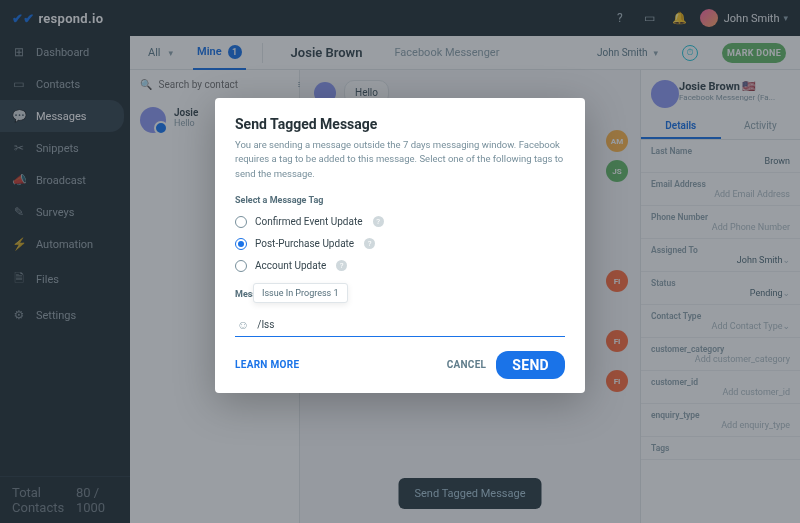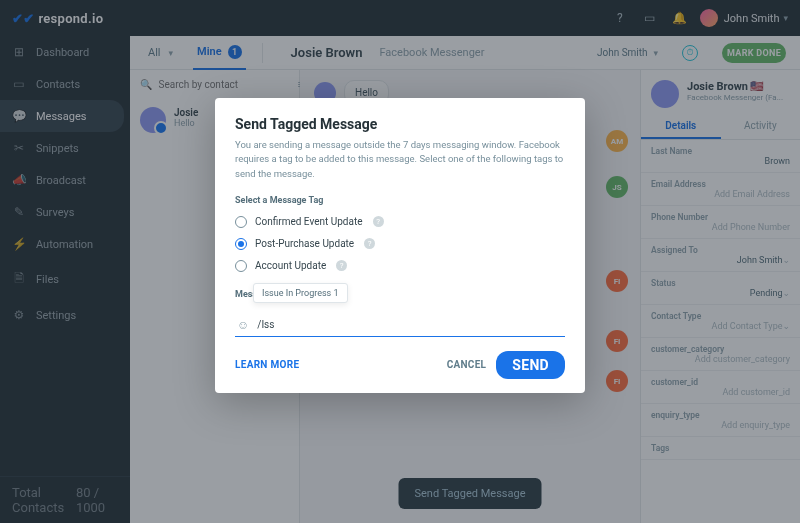--- a/index.html
+++ b/index.html
@@ -23,21 +23,21 @@
   .sidebar-footer .row{display:flex;justify-content:space-between;}
 
   
   .main { position:absolute; top:36px; left:130px; right:0; bottom:0; display:flex; flex-direction:column; }
   .subhead { height:34px; background:#fff; border-bottom:1px solid #e3e7ea; display:flex; align-items:center; padding:0 14px; gap:16px;}
   .tab{ font-size:11px; color:#607d8b; padding:9px 4px; display:flex; align-items:center; gap:6px; cursor:pointer;}
   .tab.active{ color:#1a73e8; border-bottom:2px solid #1a73e8; font-weight:600;}
   .badge-count{ background:#1a73e8; color:#fff; border-radius:8px; min-width:14px; height:14px; font-size:9px; display:inline-flex; align-items:center; justify-content:center; padding:0 4px;}
   .chev{ font-size:9px; color:#90a4ae; margin-left:2px;}
   .subhead .title{ font-size:13px; color:#37474f; font-weight:600; margin-left:12px;}
-  .subhead .subtitle{ font-size:11px; color:#90a4ae; margin-left:1px;}
+  .subhead .subtitle{ font-size:11px; color:#90a4ae; margin-left:16px;}
   .subhead .spacer{flex:1;}
   .assignee{ font-size:10px; color:#607d8b; display:flex; align-items:center; gap:4px;}
   .clock{ width:16px;height:16px;border-radius:50%;border:1.5px solid #26c6da; color:#26c6da; font-size:9px; display:flex; align-items:center; justify-content:center; margin:0 8px;}
   .mark-done{ background:#66bb6a; color:#fff; border:none; border-radius:12px; padding:5px 5px; font-size:9px; font-weight:700; letter-spacing:.3px; cursor:pointer;}
 
   
   .columns{ flex:1; display:flex; min-height:0;}
   .col-list{ width:170px; background:#fff; border-right:1px solid #e3e7ea; display:flex; flex-direction:column;}
   .search-row{ display:flex; align-items:center; padding:8px 10px; color:#90a4ae; font-size:10px; gap:6px;}
   .search-row input{ border:none; outline:none; flex:1; font-size:10px; color:#546e7a;}
@@ -49,21 +49,21 @@
   .contact-row .txt .prev{ font-size:9px; color:#90a4ae;}
 
   .col-chat{ flex:1; background:#f7f8fa; position:relative; display:flex; flex-direction:column;}
   .msg-in{ display:flex; align-items:center; gap:8px; padding:10px 14px;}
   .msg-in .ava{ width:22px;height:22px;border-radius:50%; background:#8e99f3;}
   .bubble{ background:#fff; border:1px solid #e3e7ea; border-radius:10px; padding:6px 10px; font-size:10px; color:#455a64;}
   .side-av{ position:absolute; right:12px; width:22px;height:22px; border-radius:50%; display:flex; align-items:center; justify-content:center; font-size:8px; font-weight:700; color:#fff;}
   .send-tagged-btn{ position:absolute; bottom:14px; left:50%; transform:translateX(-50%); background:#2f3e46; color:#a9c7d6; border:none; border-radius:6px; padding:9px 16px; font-size:11px; cursor:pointer;}
 
   .col-details{ width:160px; background:#fff; border-left:1px solid #e3e7ea; display:flex; flex-direction:column; overflow:hidden;}
-  .det-head{ display:flex; gap:8px; padding:10px 10px 6px;}
+  .det-head{ display:flex; padding:10px 10px 6px;}
   .det-head .ava{width:28px;height:28px;border-radius:50%; background:#8e99f3;}
   .det-head .name{ font-size:11px; font-weight:700; color:#37474f;}
   .det-head .sub{ font-size:8px; color:#90a4ae;}
   .det-tabs{ display:flex; border-bottom:1px solid #e3e7ea;justify-content:space-between;}
   .det-tab{ flex:1; text-align:center; font-size:10px; padding:6px 0; color:#90a4ae; cursor:pointer;}
   .det-tab.active{ color:#1a73e8; border-bottom:2px solid #1a73e8; font-weight:600;}
   .field{ padding:6px 10px; border-bottom:1px solid #eef1f3;}
   .field .lbl{ font-size:8.5px; color:#90a4ae; font-weight:600;}
   .field .val{ font-size:9px; color:#546e7a; display:flex; align-items:center; justify-content:flex-end;}
   .field .val .chv{ color:#b0bec5; font-size:9px;}
@@ -193,21 +193,21 @@
         </div>
       </div>
     </div>
 
     <div class="col-chat">
       <div class="msg-in">
         <div class="ava"></div>
         <div class="bubble">Hello</div>
       </div>
       <div class="side-av" style="top:60px;background:#ffb74d;">AM</div>
-      <div class="side-av" style="top:90px;background:#66bb6a;margin-top:16px;">JS</div>
+      <div class="side-av" style="top:90px;background:#66bb6a;">JS</div>
       <div class="side-av" style="top:200px;background:#ff7043;">FI</div>
       <div class="side-av" style="top:260px;background:#ff7043;">FI</div>
       <div class="side-av" style="top:300px;background:#ff7043;">FI</div>
       <button class="send-tagged-btn">Send Tagged Message</button>
     </div>
 
     <div class="col-details">
       <div class="det-head">
         <div class="ava"></div>
         <div>

